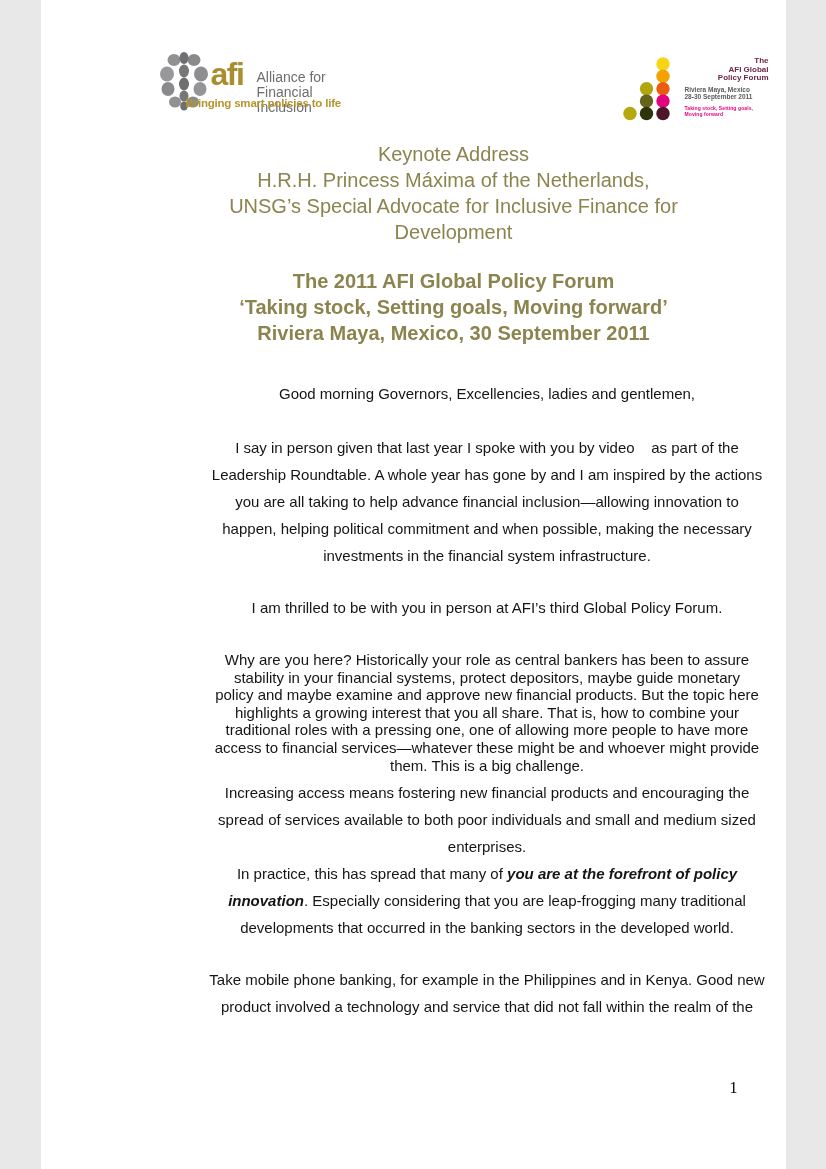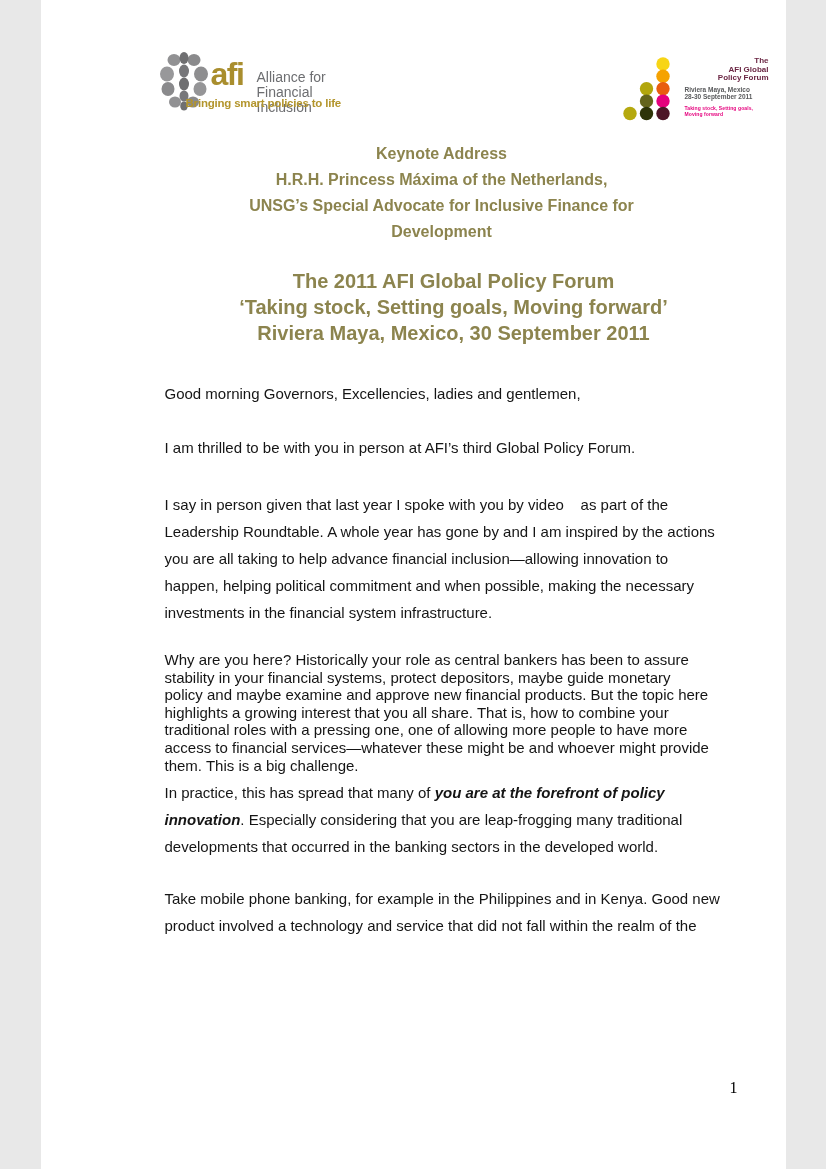--- a/index.html
+++ b/index.html
@@ -42,34 +42,34 @@
     margin-top:3px;font-size:6.5px;line-height:7.5px;
     font-weight:bold;color:#58595b;
   }
   .gpf-tagline{
     margin-top:4px;font-size:5px;font-weight:bold;color:#e5007d;
     letter-spacing:0.1px;
   }
 
   
   .heading{
-    position:absolute;left:112px;top:141px;width:578px;
-    text-align:center;font-size:16px;font-weight:bold;line-height:26px;
+    position:absolute;left:124px;top:141px;width:578px;
+    text-align:center;font-size:20px;font-weight:normal;line-height:26px;
     color:#8c844e;white-space:pre-line;
   }
   .subheading{
     position:absolute;left:124px;top:268px;width:578px;
     text-align:center;font-size:20px;font-weight:bold;line-height:26px;
     color:#8c844e;white-space:pre-line;
   }
 
   
   .body-text{
     position:absolute;left:124px;top:380px;width:645px;
-    font-size:15px;color:#151515;
+    font-size:15px;color:#151515;text-align:center;
   }
   .body-text p{margin:0;white-space:pre-wrap;}
   .lh-wide{line-height:27px;}
   .lh-tight{line-height:17.6px;}
   .mb-27{margin-bottom:27px !important;}
   .mb-30{margin-bottom:30px !important;}
   .mb-25{margin-bottom:25px !important;}
   .mb-5{margin-bottom:5px !important;}
   .em-bi{font-weight:bold;font-style:italic;}
 
@@ -133,33 +133,36 @@
   <div class="heading">Keynote Address
 H.R.H. Princess Máxima of the Netherlands,
 UNSG’s Special Advocate for Inclusive Finance for
 Development</div>
   <div class="subheading">The 2011 AFI Global Policy Forum
 ‘Taking stock, Setting goals, Moving forward’
 Riviera Maya, Mexico, 30 September 2011</div>
 
   <div class="body-text">
     <p class="lh-wide mb-27">Good morning Governors, Excellencies, ladies and gentlemen,</p>
-    <p class="lh-wide mb-30">I am thrilled to be with you in person at AFI’s third Global Policy Forum.</p>
     <p class="lh-wide mb-25">I say in person given that last year I spoke with you by video    as part of the
 Leadership Roundtable. A whole year has gone by and I am inspired by the actions
 you are all taking to help advance financial inclusion—allowing innovation to
 happen, helping political commitment and when possible, making the necessary
 investments in the financial system infrastructure.</p>
+    <p class="lh-wide mb-30">I am thrilled to be with you in person at AFI’s third Global Policy Forum.</p>
     <p class="lh-tight mb-5">Why are you here? Historically your role as central bankers has been to assure
 stability in your financial systems, protect depositors, maybe guide monetary
 policy and maybe examine and approve new financial products. But the topic here
 highlights a growing interest that you all share. That is, how to combine your
 traditional roles with a pressing one, one of allowing more people to have more
 access to financial services—whatever these might be and whoever might provide
 them. This is a big challenge.</p>
+    <p class="lh-wide">Increasing access means fostering new financial products and encouraging the
+spread of services available to both poor individuals and small and medium sized
+enterprises.</p>
     <p class="lh-wide mb-25"><span>In practice, this has spread that many of </span><span class="em-bi">you are at the forefront of policy
 innovation</span><span>. Especially considering that you are leap-frogging many traditional
 developments that occurred in the banking sectors in the developed world.</span></p>
     <p class="lh-wide">Take mobile phone banking, for example in the Philippines and in Kenya. Good new
 product involved a technology and service that did not fall within the realm of the</p>
   </div>
 
   <div class="page-number">1</div>
 
 </div>

